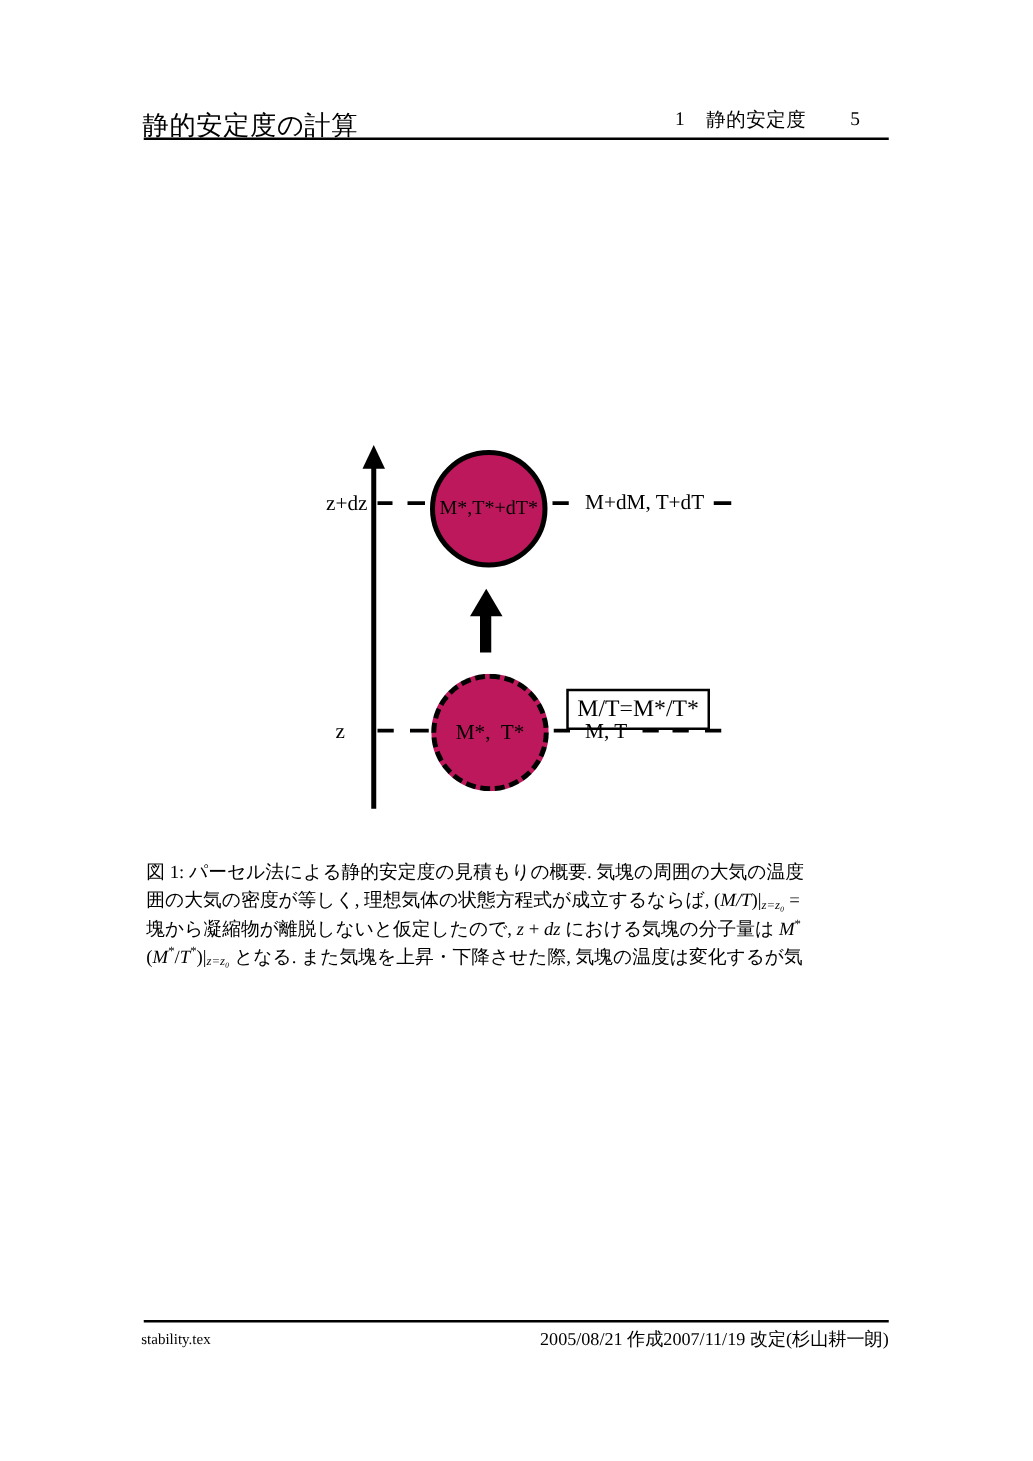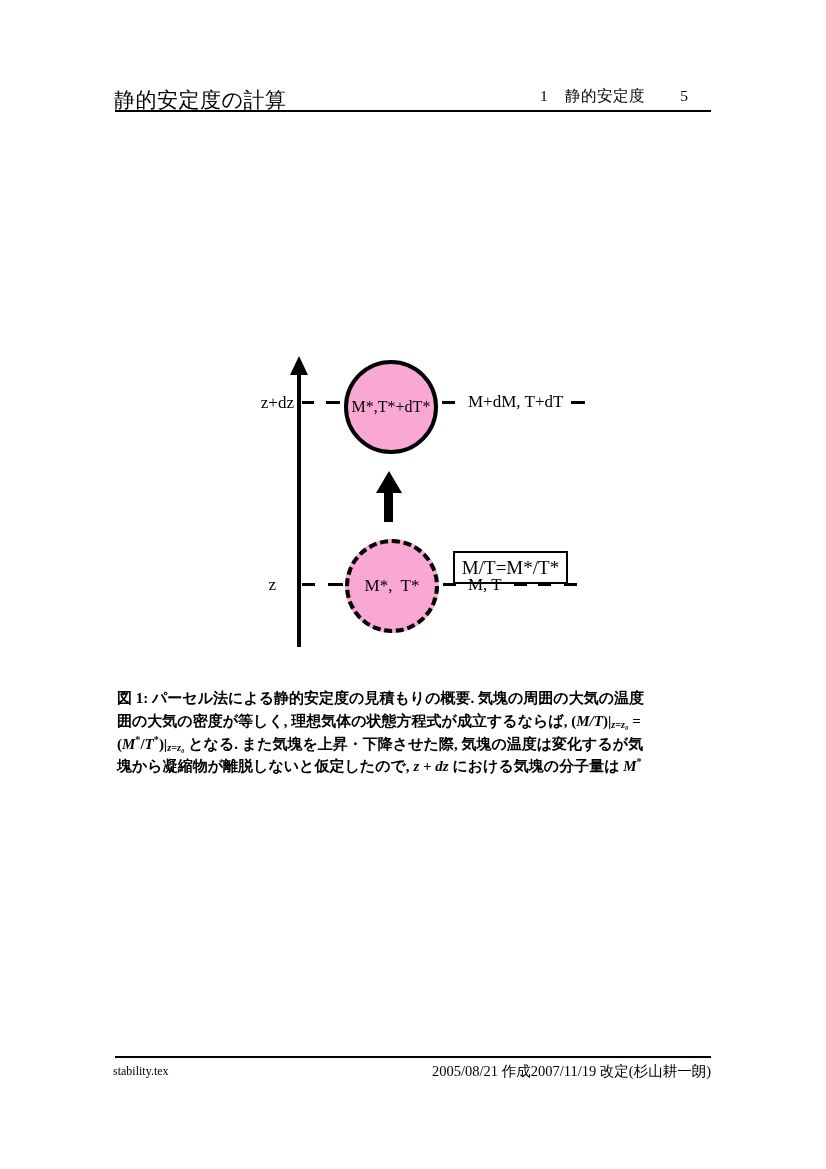--- a/index.html
+++ b/index.html
@@ -29,41 +29,41 @@
   .d-top1{left:326px;top:401px;width:14px;}
   .d-top2{left:442px;top:401px;width:13px;}
   .d-top3{left:571px;top:401px;width:14px;}
   .t-bot{left:302px;top:583px;width:13px;}
   .d-bot1{left:328px;top:583px;width:15px;}
   .d-bot2{left:443px;top:583px;width:13px;}
   .d-bot3{left:514px;top:583px;width:13px;}
   .d-bot4{left:538px;top:583px;width:13px;}
   .d-bot5{left:564px;top:583px;width:13px;}
   .circle{width:94px;height:94px;border-radius:50%;box-sizing:border-box;
-    display:flex;align-items:center;justify-content:center;background:#f9a8d4;}
+    display:flex;align-items:center;justify-content:center;background:#be185d;}
   .circ-top{left:344px;top:360px;border:4px solid #000;}
   .circ-bot{left:345px;top:539px;border:4px dashed #000;}
   .circ-label{font-size:16px;white-space:pre;}
   .circ-label-b{font-size:17px;white-space:pre;}
   .axlab{font-size:17px;text-align:right;}
   .lab-zdz{left:244px;top:393px;width:50px;}
   .lab-z{left:244px;top:575px;width:32px;}
   .envlab{font-size:17px;white-space:pre;}
   .env-top{left:468px;top:392px;}
   .env-bot{left:468px;top:575px;}
   .big-arrow-head{left:376px;top:471px;width:0;height:0;
     border-left:13px solid transparent;border-right:13px solid transparent;
     border-bottom:22px solid #000;}
   .big-arrow-shaft{left:384px;top:492px;width:9px;height:30px;background:#000;}
   .eqbox{left:453px;top:531px;width:115px;height:33px;border:2px solid #000;
     box-sizing:border-box;display:flex;align-items:center;justify-content:center;
     font-size:19px;margin-top:20px;}
   
   .caption{left:117px;top:687px;width:596px;font-size:15px;line-height:22.8px;}
-  .caption .ln{white-space:pre-wrap;font-weight:bold;}
+  .caption .ln{white-space:pre-wrap;}
   .it{font-style:italic;}
   .sup{font-size:0.68em;vertical-align:0.55em;line-height:0;}
   .sub{font-size:0.68em;vertical-align:-0.22em;line-height:0;}
   
   .ftr-rule{left:115px;top:1056px;width:596px;height:1.5px;background:#000;}
   .ftr-left{left:113px;top:1064px;font-size:12px;}
   .ftr-right{left:380px;top:1062px;width:331px;text-align:right;font-size:14.5px;}
 </style>
 </head>
 <body>
@@ -107,21 +107,21 @@
     <div class="abs tick d-bot2"></div>
     <div class="abs envlab env-bot">M, T</div>
     <div class="abs tick d-bot3"></div>
     <div class="abs tick d-bot4"></div>
     <div class="abs tick d-bot5"></div>
   </div>
 
   <div class="abs caption">
     <div class="ln"><span>図 1: パーセル法による静的安定度の見積もりの概要. 気塊の周囲の大気の温度</span></div>
     <div class="ln"><span>囲の大気の密度が等しく, 理想気体の状態方程式が成立するならば, (</span><span class="it">M/T</span><span>)|</span><span class="it sub">z=z₀</span><span> =</span></div>
+    <div class="ln"><span>塊から凝縮物が離脱しないと仮定したので, </span><span class="it">z</span><span> + </span><span class="it">dz</span><span> における気塊の分子量は </span><span class="it">M</span><span class="sup">*</span></div>
     <div class="ln"><span>(</span><span class="it">M</span><span class="sup">*</span><span>/</span><span class="it">T</span><span class="sup">*</span><span>)|</span><span class="it sub">z=z₀</span><span> となる. また気塊を上昇・下降させた際, 気塊の温度は変化するが気</span></div>
-    <div class="ln"><span>塊から凝縮物が離脱しないと仮定したので, </span><span class="it">z</span><span> + </span><span class="it">dz</span><span> における気塊の分子量は </span><span class="it">M</span><span class="sup">*</span></div>
   </div>
 
   <div class="abs ftr-rule"></div>
   <div class="abs ftr-left">stability.tex</div>
   <div class="abs ftr-right">2005/08/21 作成2007/11/19 改定(杉山耕一朗)</div>
 
 </div>
 
 </body></html>

